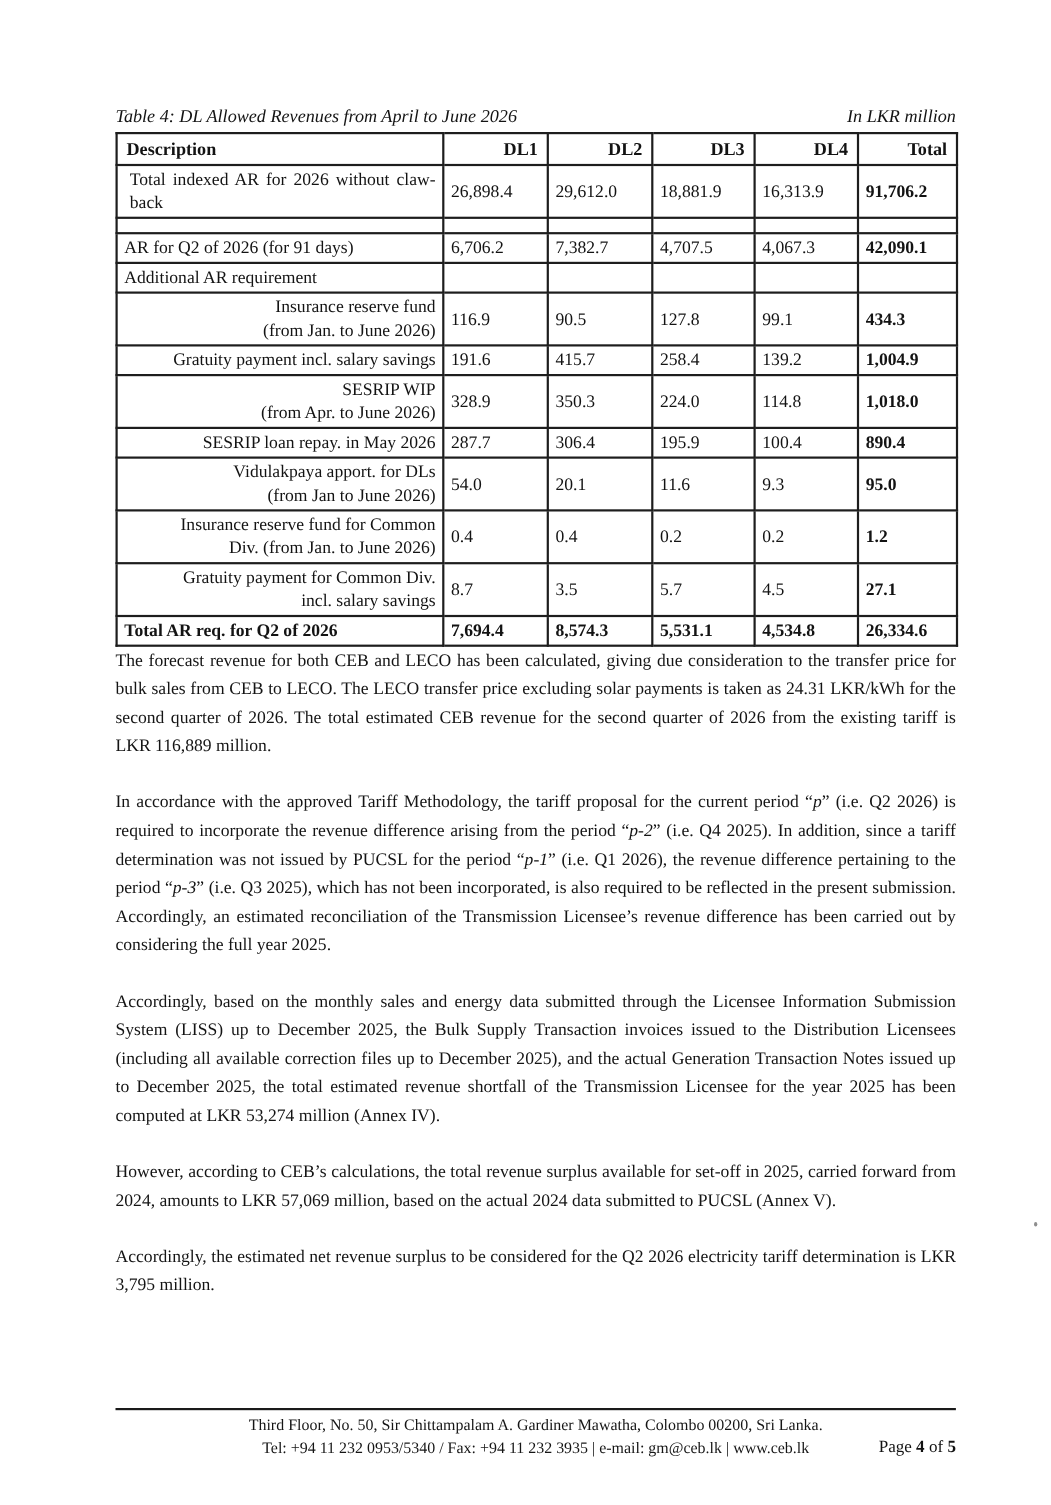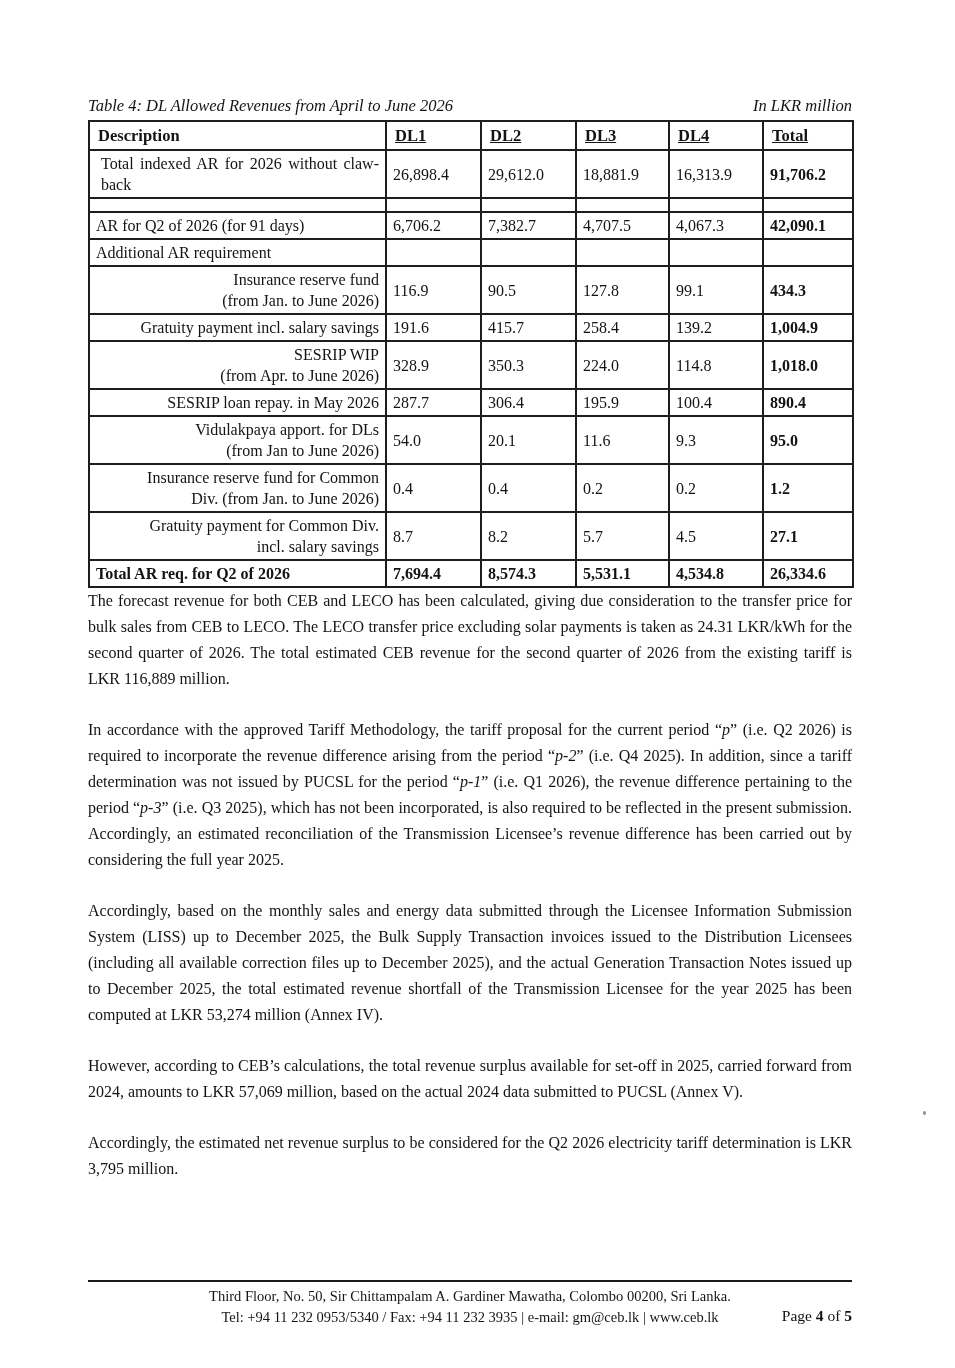--- a/index.html
+++ b/index.html
@@ -5,21 +5,21 @@
   html, body { margin: 0; padding: 0; }
   body {
     width: 955px; height: 1368px;
     background: #ffffff;
     font-family: "Liberation Serif", "DejaVu Serif", serif;
     color: #161616;
     position: relative;
     overflow: hidden;
   }
   .page {
-    position: absolute; top: 0; left: 0;
+    position: absolute; top: 0; left: 17px;
     width: 805px; height: 1368px;
     padding: 96px 103px 0 88px;
     box-sizing: border-box;
   }
   .it { font-style: italic; }
   .bd { font-weight: bold; }
 
   
   .caption-row {
     display: flex; justify-content: space-between; align-items: baseline;
@@ -37,21 +37,21 @@
     line-height: 21px;
     padding: 2px 6px;
     vertical-align: middle;
     overflow: hidden;
   }
   table.revenue th {
     text-align: left; font-weight: bold; font-size: 16.5px;
     padding: 3px 8px;
     margin-top: 23px;
   }
-  table.revenue th.num-h { text-align: left; text-decoration: underline; }
+  table.revenue th.num-h { text-align: right; }
   td.desc { text-align: left; white-space: pre-line; padding-left: 8px; padding-right: 8px; }
   td.desc.align-right { text-align: right; }
   td.desc.align-justify { white-space: normal; text-align: justify; padding-left: 11px; }
   td.num { text-align: left; padding-right: 9px; font-variant-numeric: tabular-nums; }
   tr.spacer td { height: 12px; line-height: 0; padding: 0; }
   tr.total-row td { font-weight: bold; }
 
   
   .section-heading {
     margin: 28px 0 22px 0;
@@ -202,21 +202,21 @@
           <td class="num">0.4</td>
           <td class="num">0.4</td>
           <td class="num">0.2</td>
           <td class="num">0.2</td>
           <td class="num bd">1.2</td>
         </tr>
         <tr>
           <td class="desc align-right">Gratuity payment for Common Div.
 incl. salary savings</td>
           <td class="num">8.7</td>
-          <td class="num">8.2</td>
+          <td class="num">3.5</td>
           <td class="num">5.7</td>
           <td class="num">4.5</td>
           <td class="num bd">27.1</td>
         </tr>
         <tr class="total-row">
           <td class="desc align-left bd">Total AR req. for Q2 of 2026</td>
           <td class="num bd">7,694.4</td>
           <td class="num bd">8,574.3</td>
           <td class="num bd">5,531.1</td>
           <td class="num bd">4,534.8</td>

